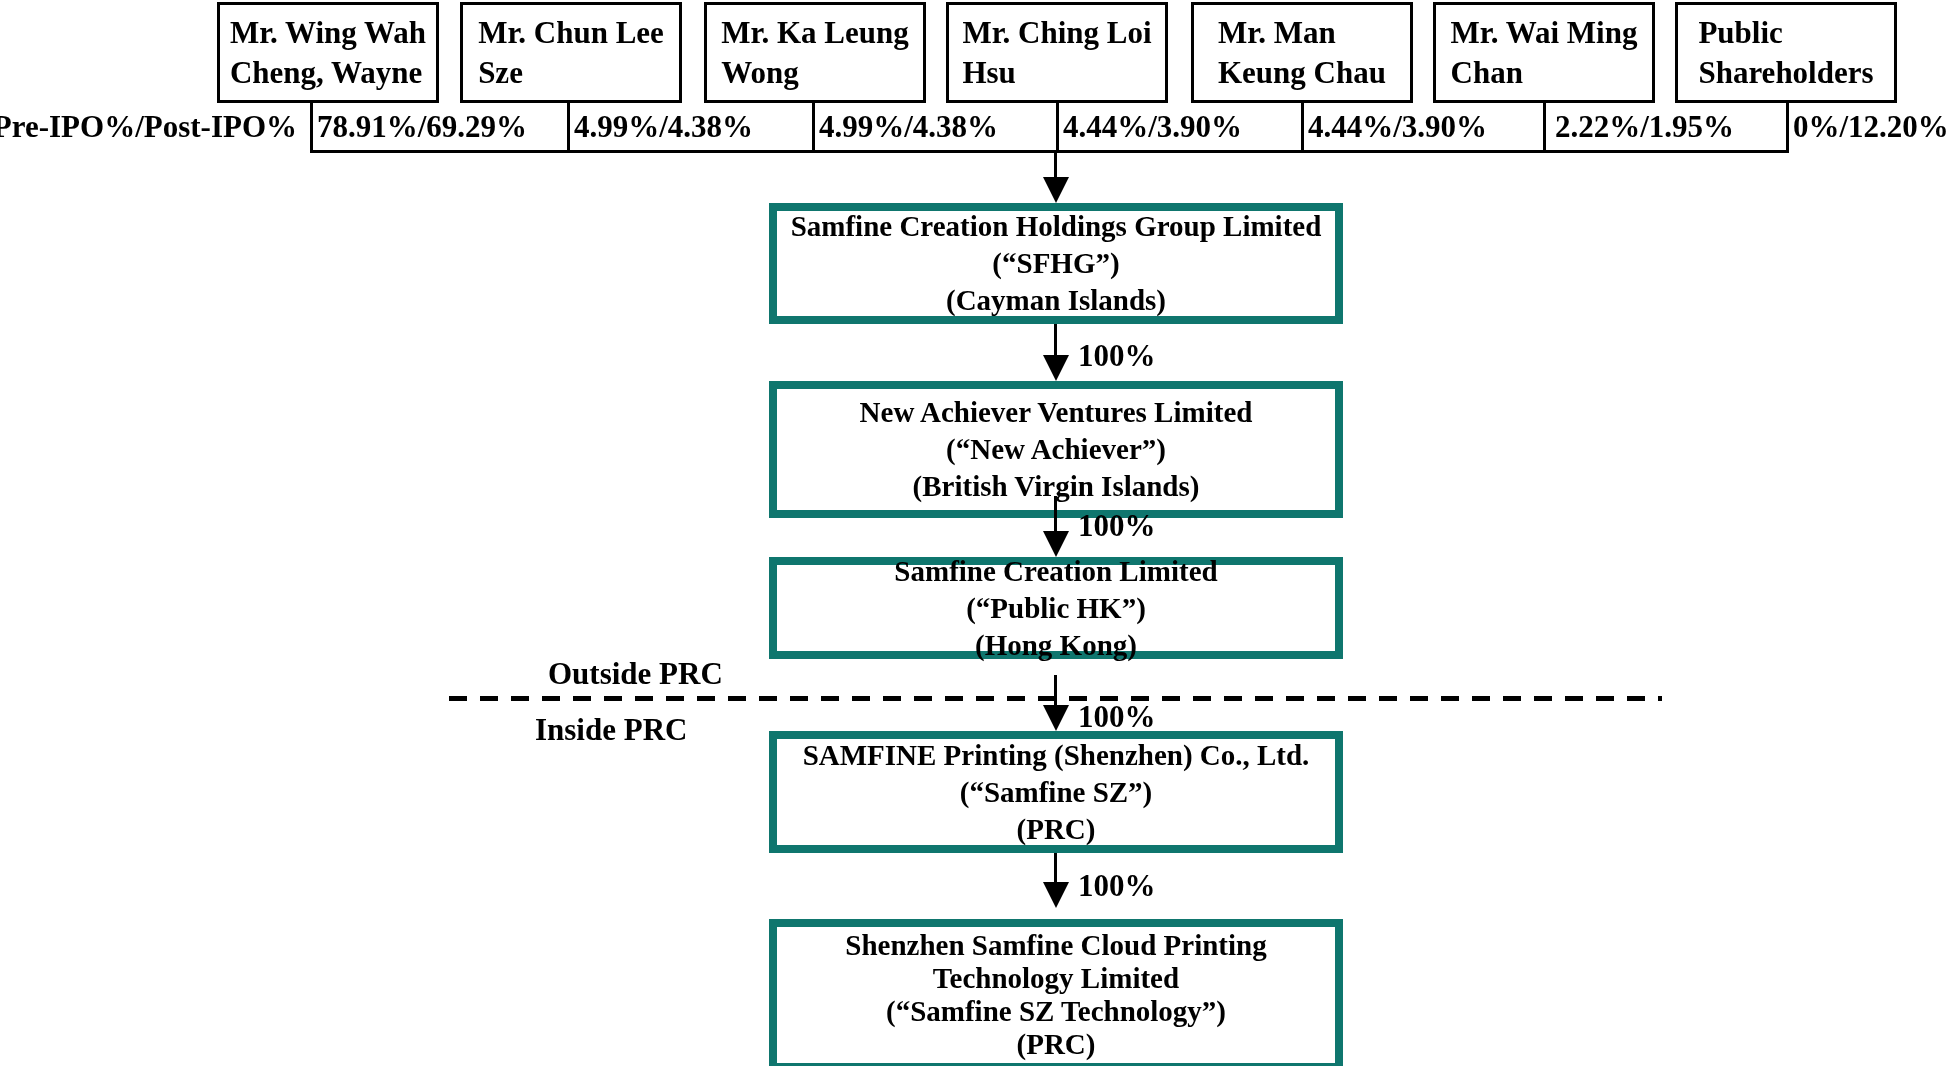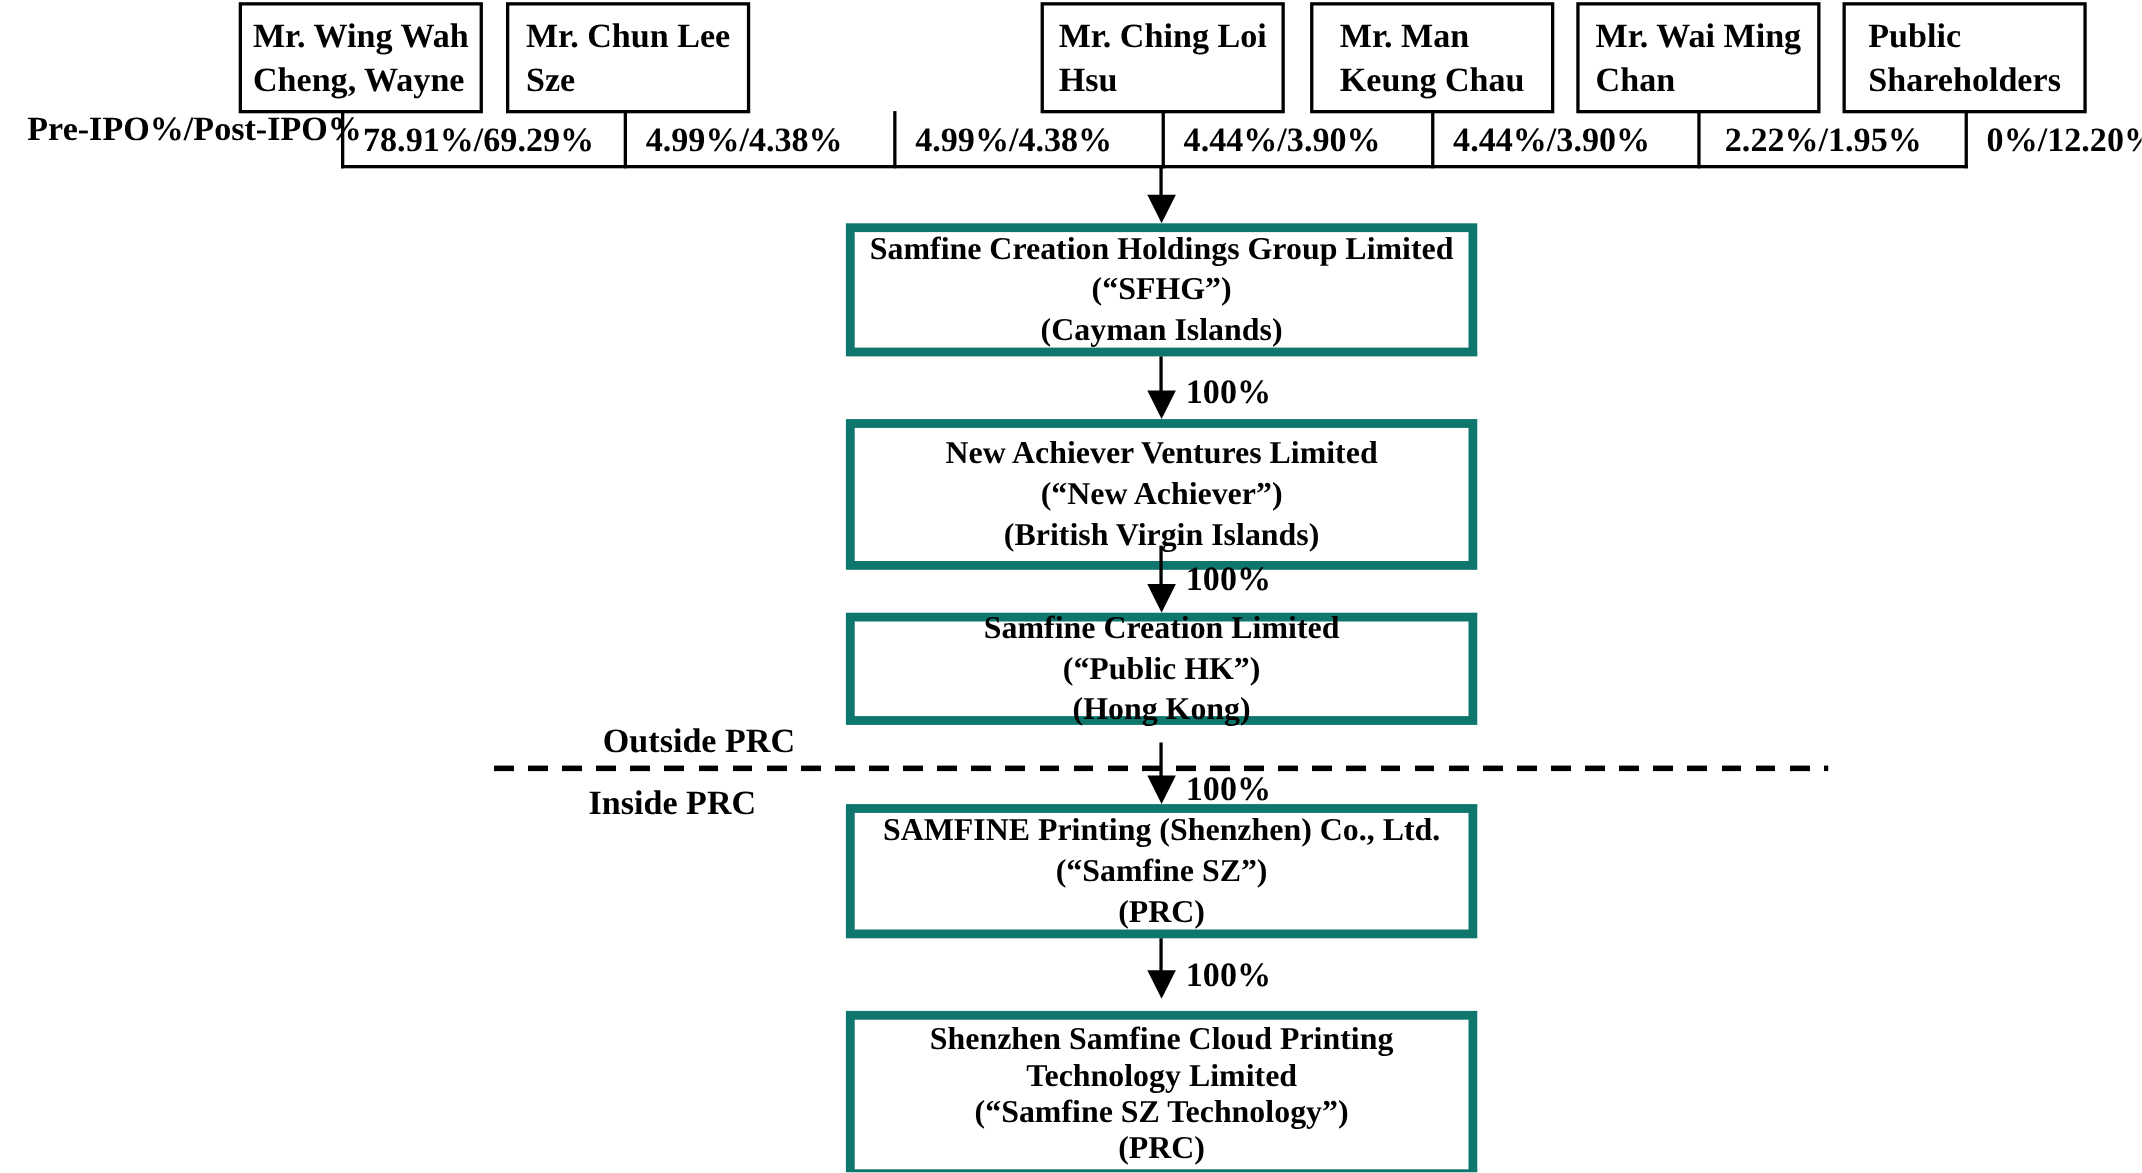--- a/index.html
+++ b/index.html
@@ -49,36 +49,35 @@
     height: 3px;
     background: #000;
   }
   .pct-cell {
     position: absolute;
     top: 101px;
     height: 52px;
     display: flex;
     align-items: center;
     font-size: 31px;
-    padding-left: 17px;
+    padding-left: 4px;
     box-sizing: border-box;
     white-space: nowrap;
   }
   .axis-label {
     position: absolute;
     left: 0;
-    top: 91px;
+    top: 101px;
     width: 297px;
     height: 52px;
     display: flex;
     align-items: center;
     justify-content: flex-end;
     font-size: 31px;
     white-space: nowrap;
-    padding-left: 32px;
   }
   
   .co-box {
     position: absolute;
     left: 769px;
     width: 574px;
     border: 8px solid #0f766e;
     box-sizing: border-box;
     display: flex;
     flex-direction: column;
@@ -131,20 +130,22 @@
 <body>
 
 <div class="canvas">
 
   <div class="axis-label">Pre-IPO%/Post-IPO%</div>
 
   <div class="sh-box" style="left:217px">Mr. Wing Wah
 Cheng, Wayne</div>
   <div class="sh-box" style="left:460px">Mr. Chun Lee
 Sze</div>
+  <div class="sh-box" style="left:704px">Mr. Ka Leung
+Wong</div>
   <div class="sh-box" style="left:946px">Mr. Ching Loi
 Hsu</div>
   <div class="sh-box" style="left:1191px">Mr. Man
 Keung Chau</div>
   <div class="sh-box" style="left:1433px">Mr. Wai Ming
 Chan</div>
   <div class="sh-box" style="left:1675px">Public
 Shareholders</div>
 
   <div class="stub" style="left:310px"></div>

